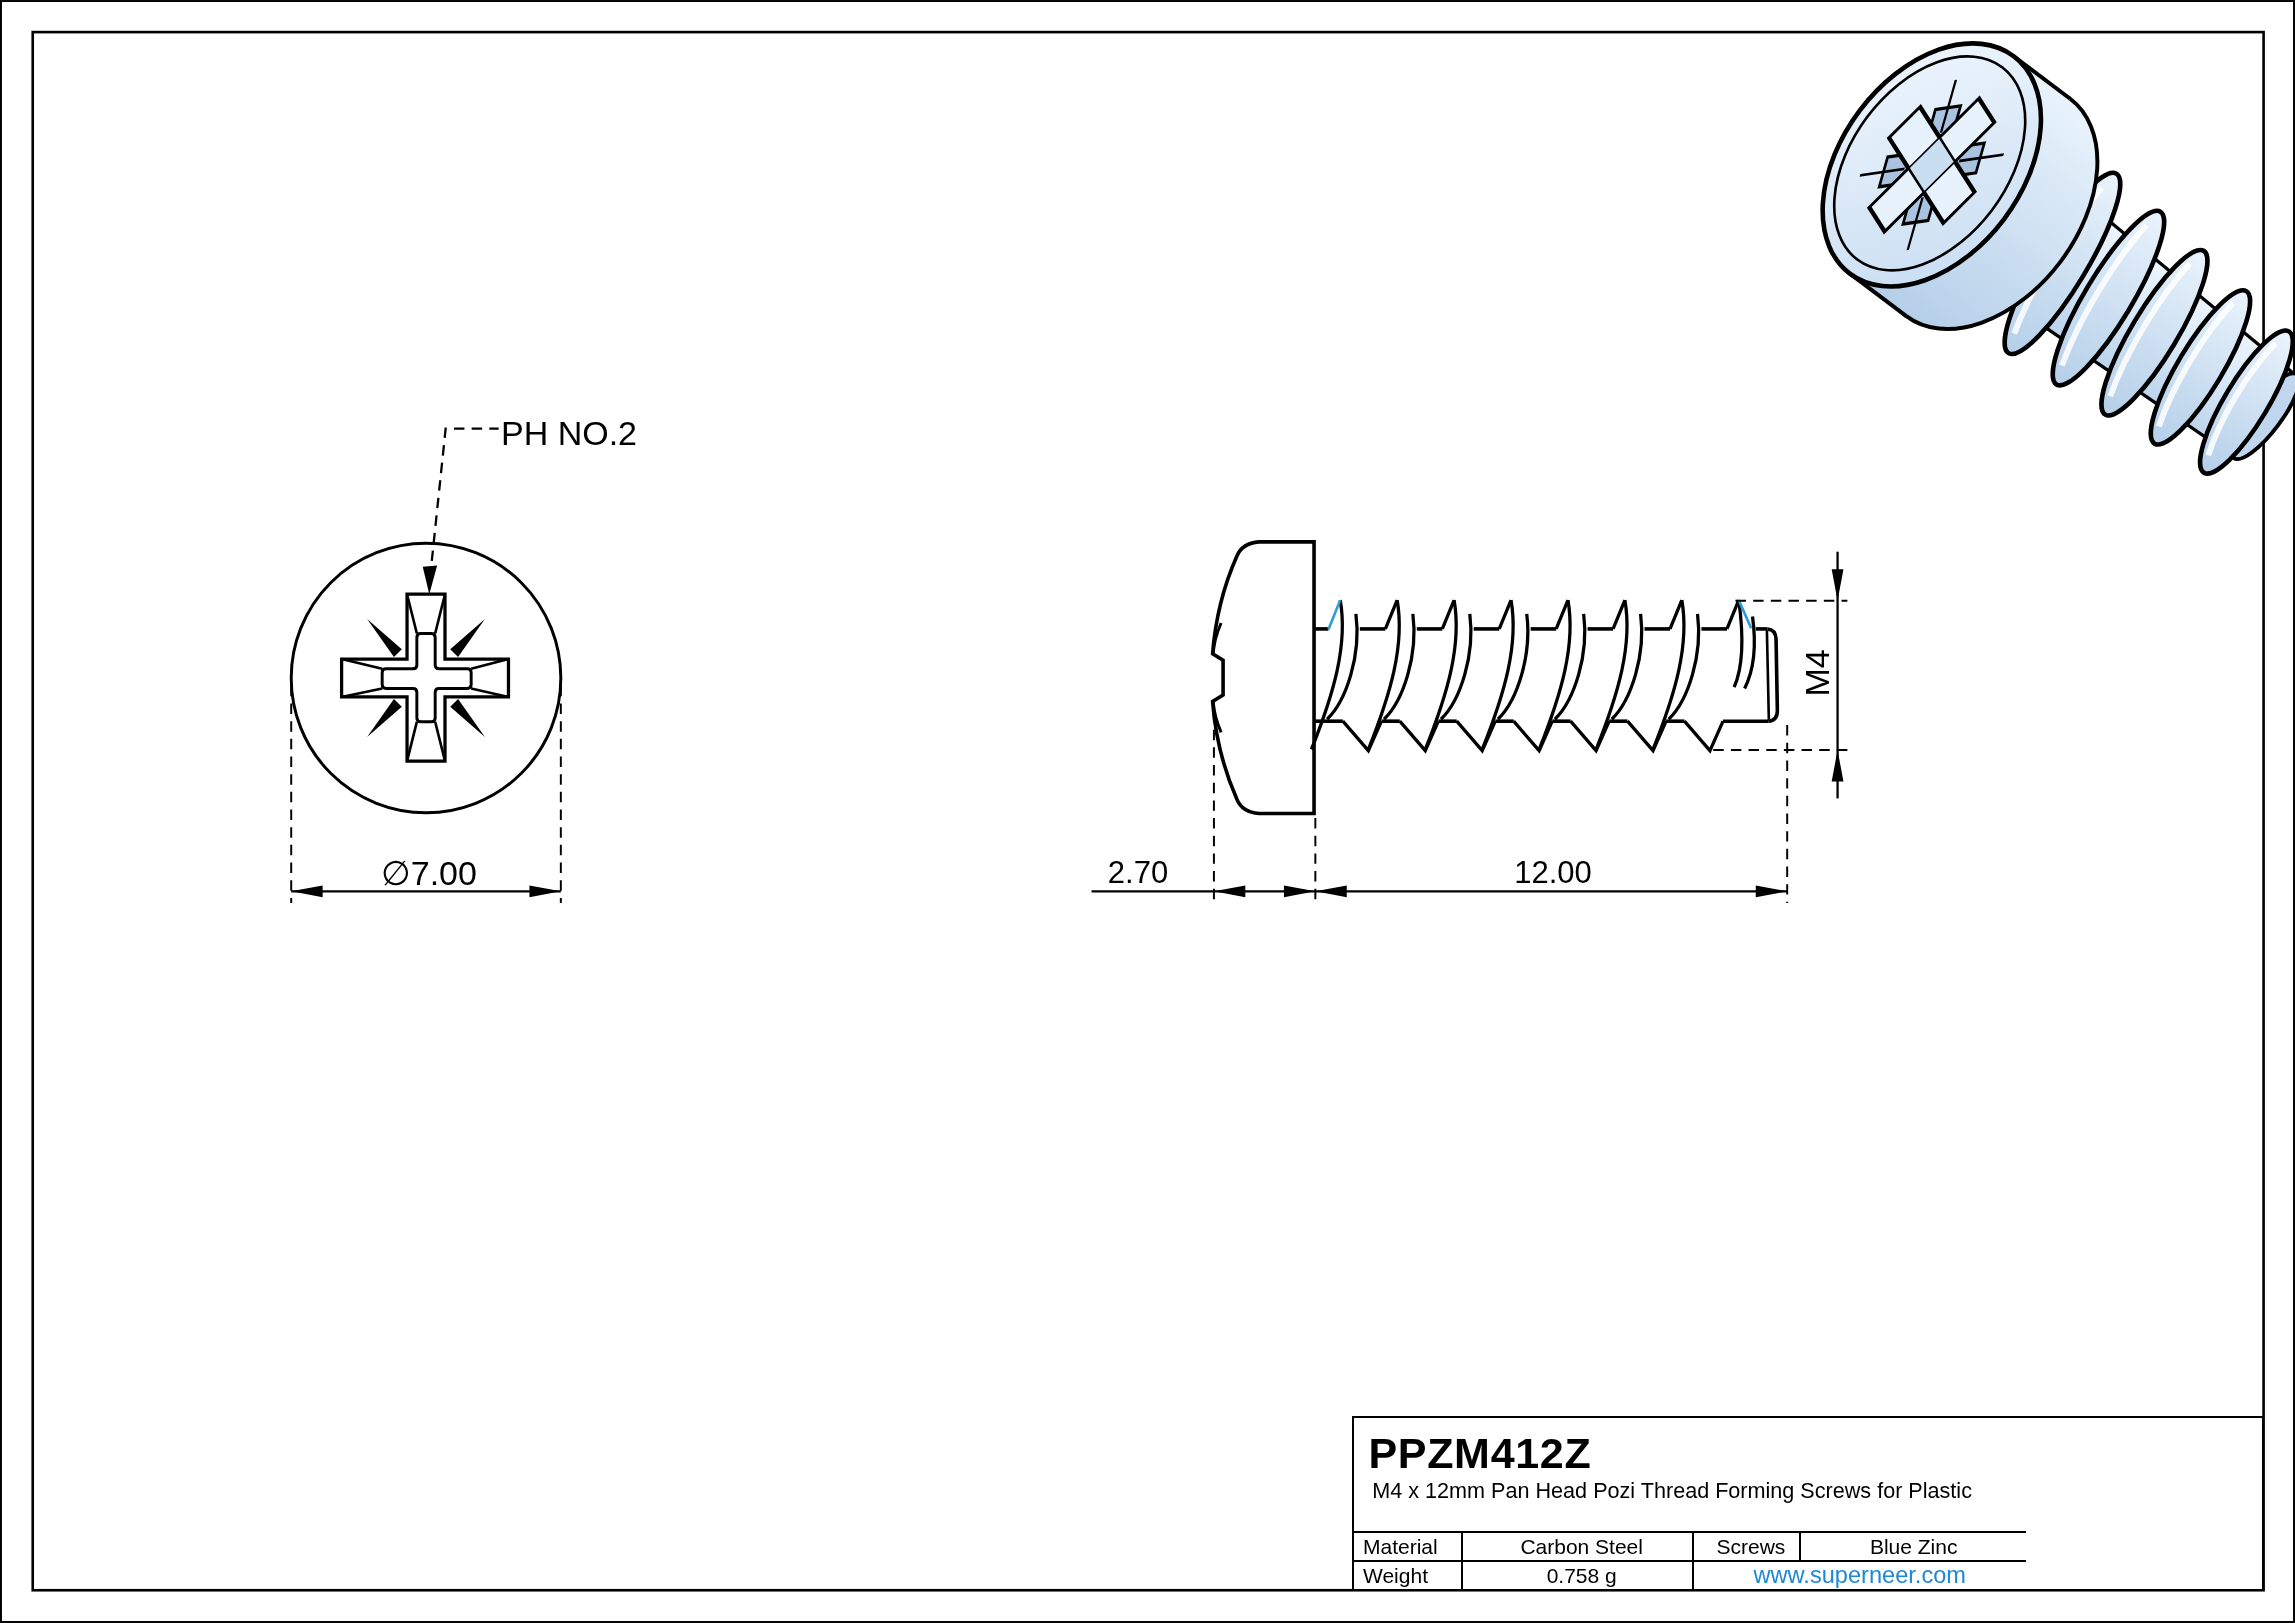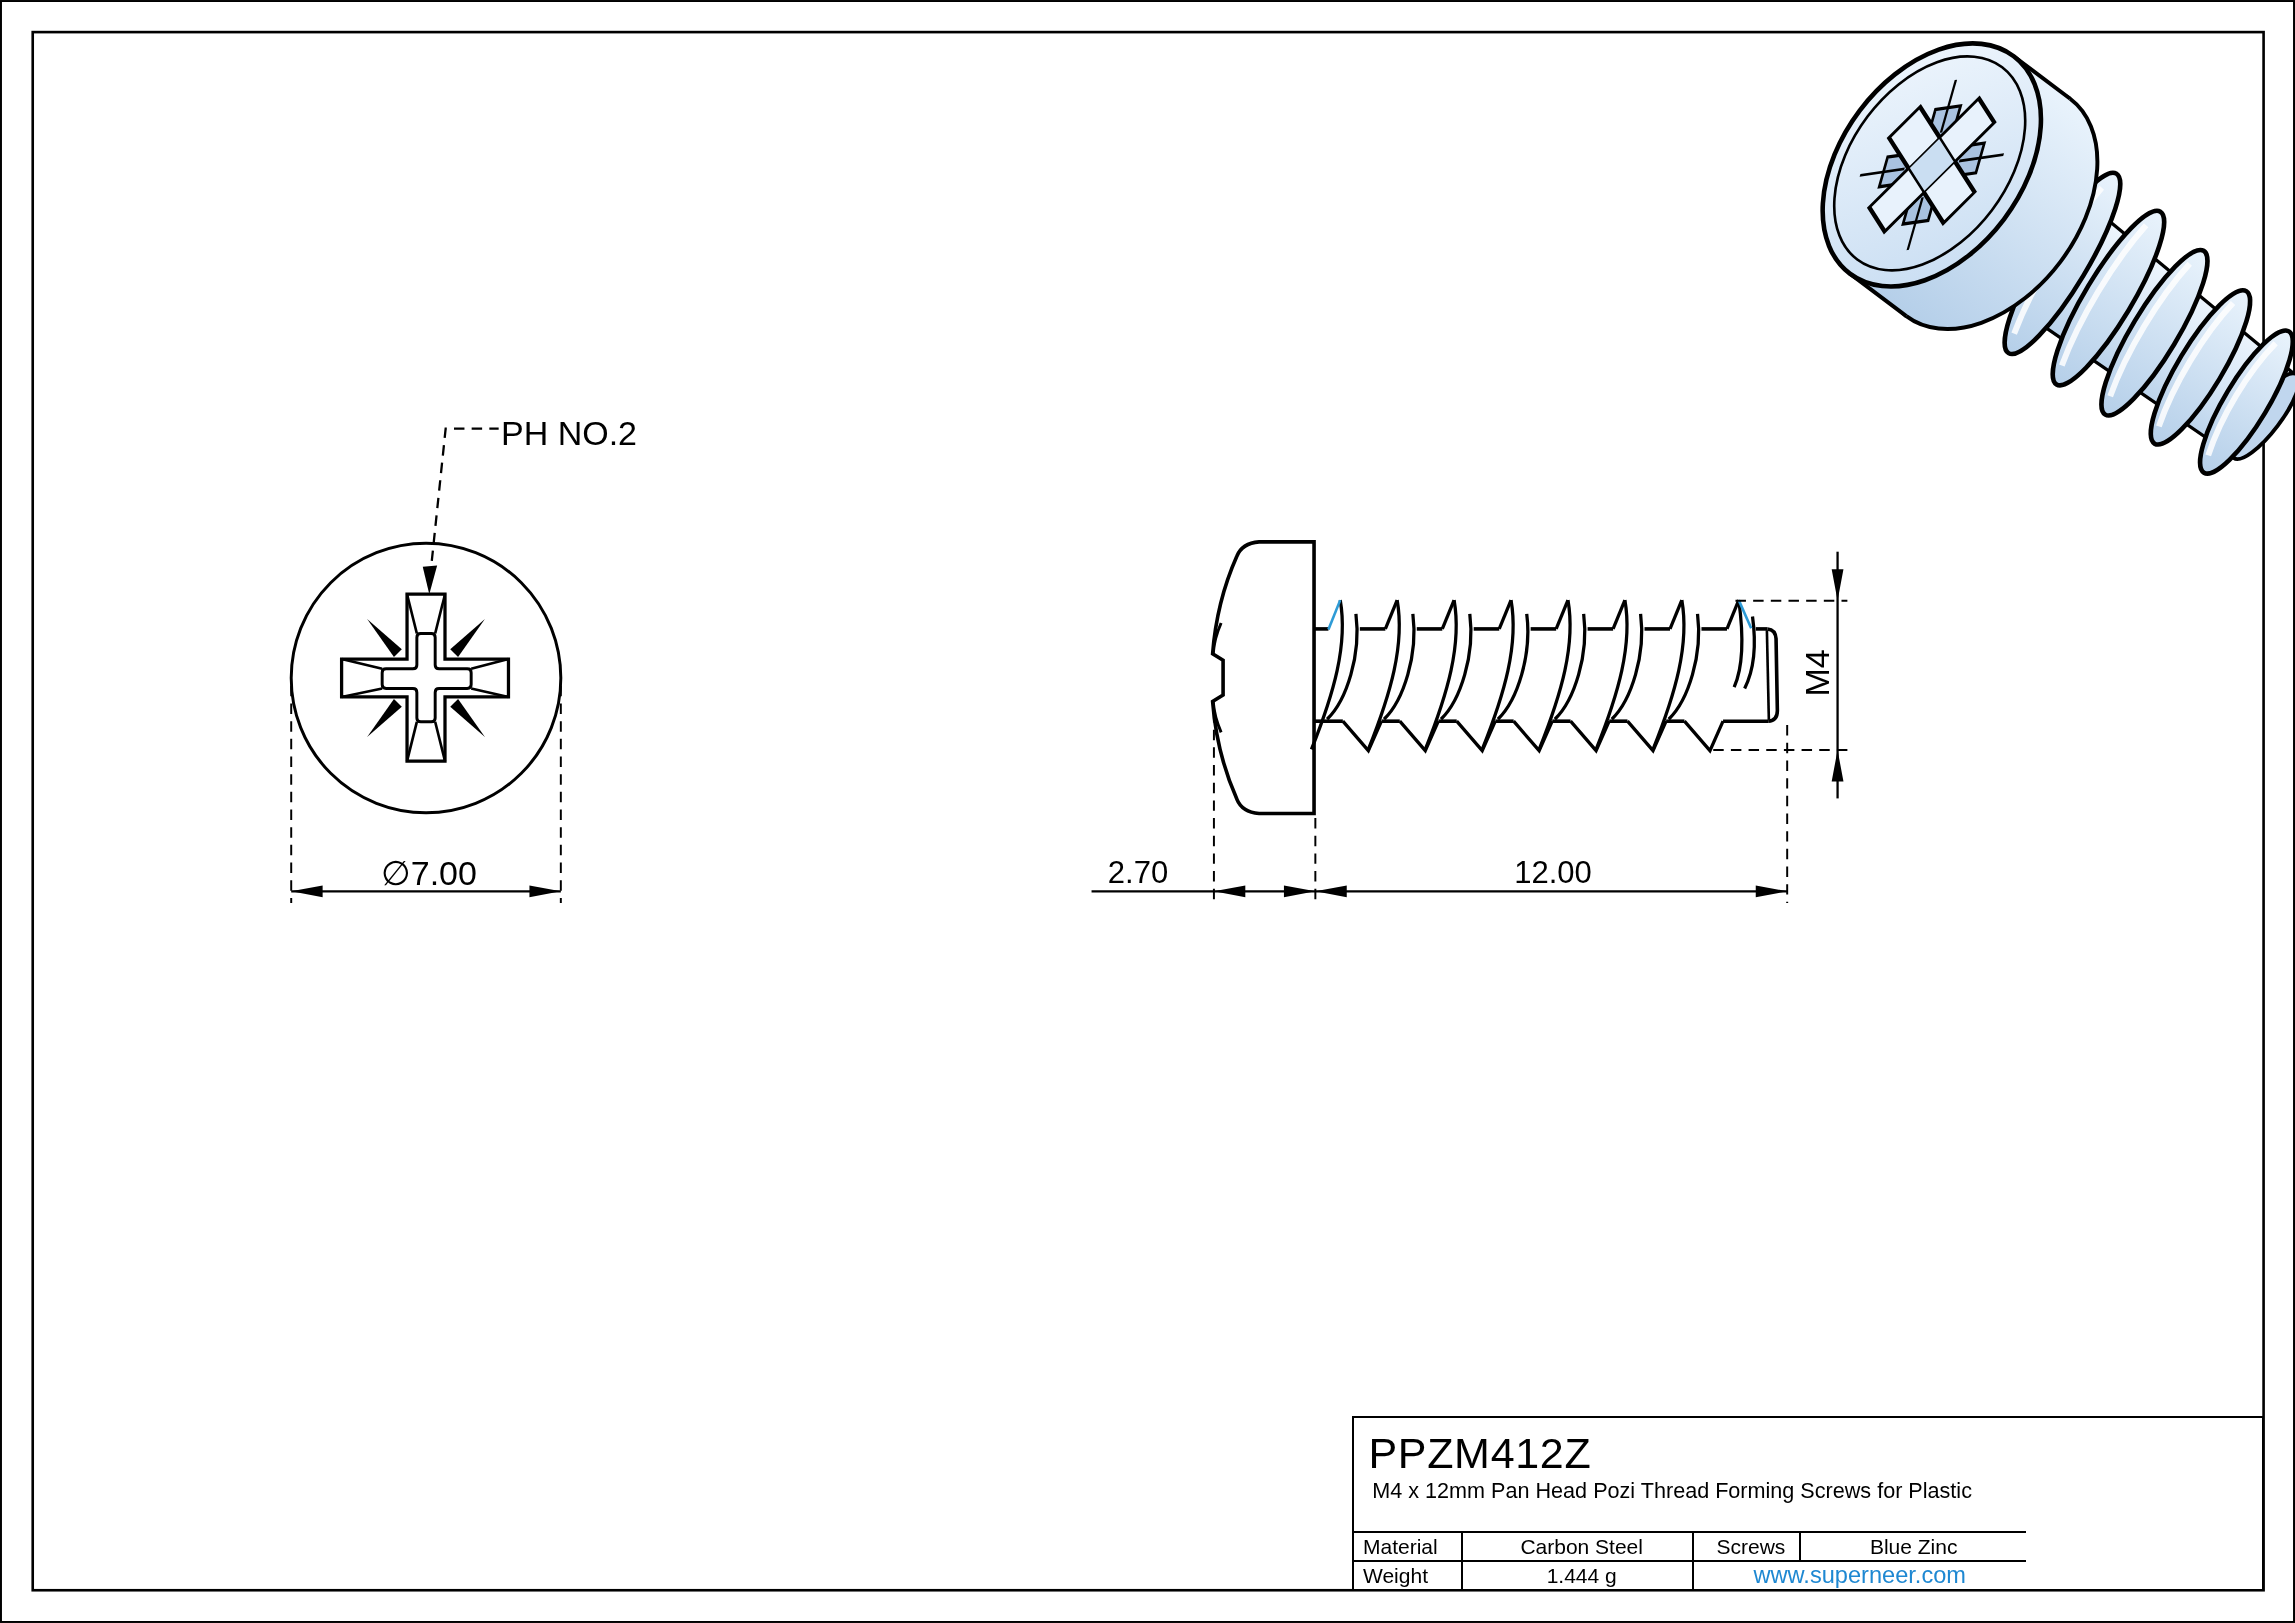--- a/index.html
+++ b/index.html
@@ -7,21 +7,21 @@
         font-family:"Liberation Sans", sans-serif;color:#000;}
   .page svg{position:absolute;left:0;top:0;}
   .lbl{position:absolute;line-height:1;white-space:nowrap;}
   .dimtxt{font-size:31px;text-align:right;}
   .center{transform:translateX(-50%);}
   
   .tblock{position:absolute;left:1352px;top:1416px;width:912px;height:175px;
           border:2.6px solid #000;box-sizing:border-box;display:flex;background:#fff;}
   .tb-left{width:672px;display:flex;flex-direction:column;box-sizing:border-box;}
   .tb-title{height:117px;position:relative;box-sizing:border-box;}
-  .tb-pn{position:absolute;left:14.4px;top:10.5px;font-size:43px;font-weight:normal;letter-spacing:0.7px;}
+  .tb-pn{position:absolute;left:14.4px;top:10.5px;font-size:43px;font-weight:bold;letter-spacing:0.7px;}
   .tb-desc{position:absolute;left:18.3px;top:60px;font-size:21.6px;}
   .tb-row{display:flex;box-sizing:border-box;border-top:2px solid #000;}
   .tb-row1{height:29.5px;}
   .tb-row2{height:29px;flex:1;}
   .cell{box-sizing:border-box;display:flex;align-items:center;justify-content:center;
         font-size:21px;overflow:hidden;}
   .cell.lab{justify-content:flex-start;padding-left:9px;}
   .bR{border-right:2px solid #000;padding-left:9px;}
   .link{color:var(--link,#1e88d2);}
   .tb-logo{flex:1;border-left:2px solid #000;position:relative;box-sizing:border-box;}
@@ -248,20 +248,20 @@
         <div class="tb-desc">M4 x 12mm Pan Head Pozi Thread Forming Screws for Plastic</div>
       </div>
       <div class="tb-row tb-row1">
         <div class="cell lab bR" style="width:109px;">Material</div>
         <div class="cell bR" style="width:231px;">Carbon Steel</div>
         <div class="cell bR" style="width:108px;">Screws</div>
         <div class="cell" style="width:225px;">Blue Zinc</div>
       </div>
       <div class="tb-row tb-row2">
         <div class="cell lab bR" style="width:109px;">Weight</div>
-        <div class="cell bR" style="width:231px;">1.444 g</div>
+        <div class="cell bR" style="width:231px;">0.758 g</div>
         <div class="cell link" style="width:333px;font-size:23.6px;">www.superneer.com</div>
       </div>
     </div>
   </div>
 
 </div>
 
 
 </body></html>

